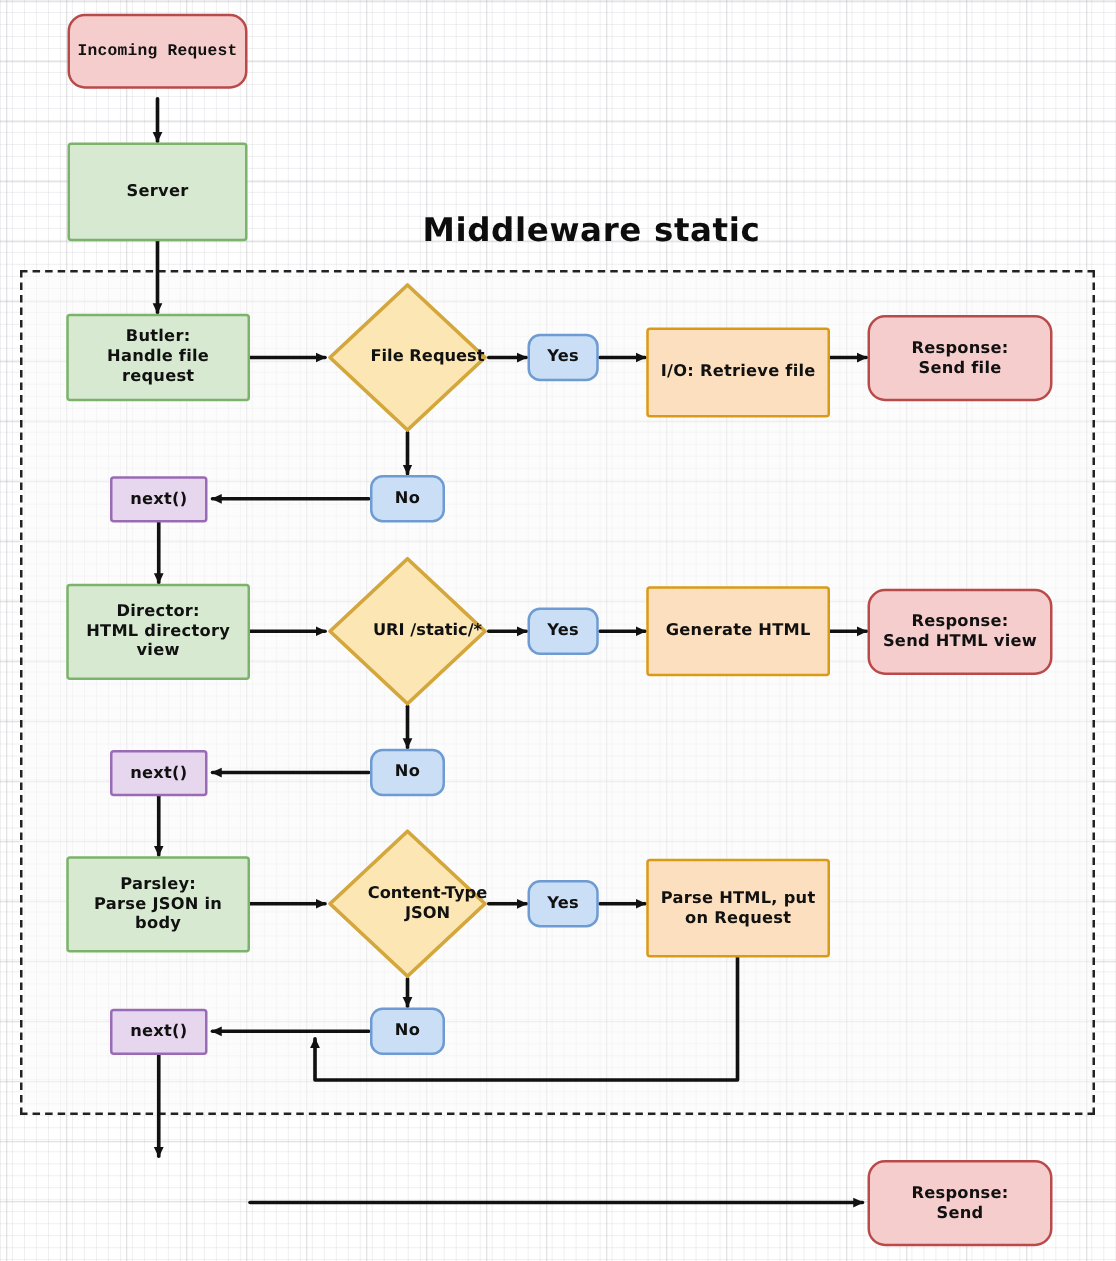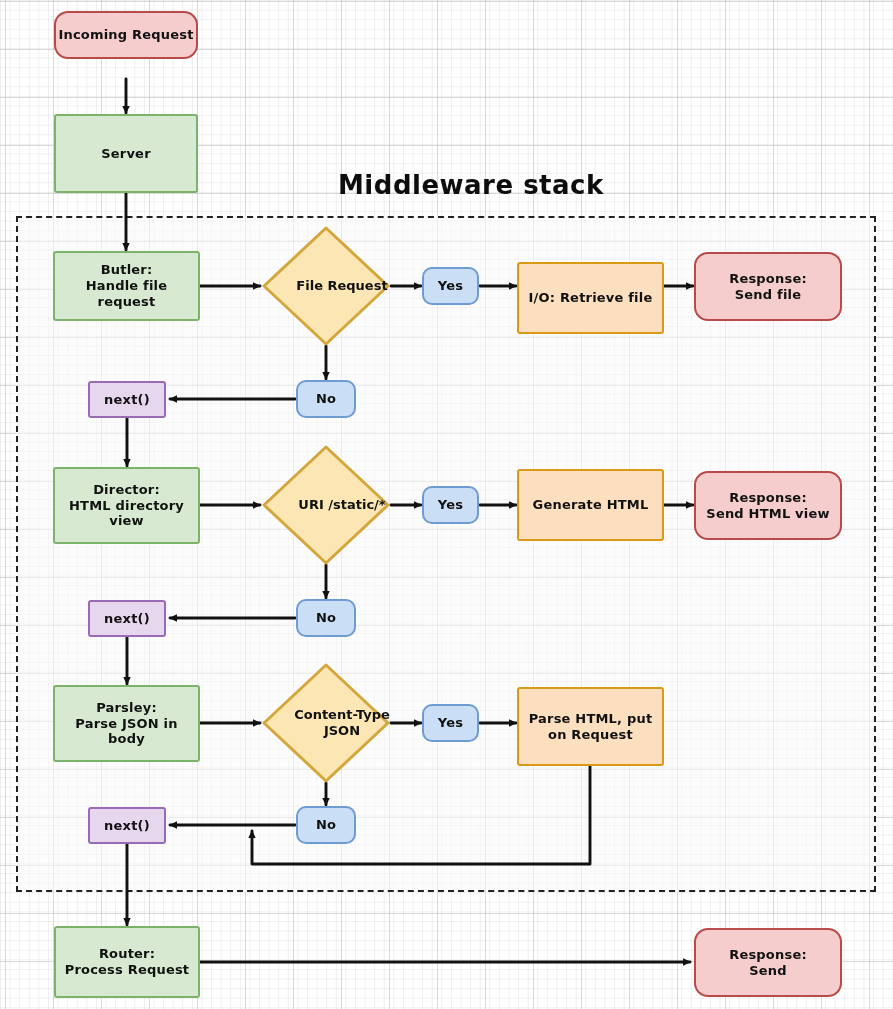--- a/index.html
+++ b/index.html
@@ -64,21 +64,21 @@
     z-index:1;
   }
 </style>
 </head>
 <body>
 
 <div id="canvas">
 
   <div class="dashbox" style="left:16px;top:216px;width:856px;height:672px;"></div>
 
-  <div class="title" style="left:338px;top:170px;font-size:26px;">Middleware stack</div>
+  <div class="title" style="left:338px;top:170px;font-size:26px;">Middleware static</div>
 
   <svg class="layer" style="z-index:3;">
     <defs>
       <marker id="ah" markerWidth="9" markerHeight="9" refX="7.4" refY="4.5" orient="auto" markerUnits="userSpaceOnUse">
         <path d="M0,0.6 L8.4,4.5 L0,8.4 z" fill="#111111"></path>
       </marker>
     </defs>
     <g fill="none" stroke="#111111" stroke-width="2.9" stroke-linecap="round" stroke-linejoin="round" marker-end="url(#ah)">
 
       <path d="M126,79 L126,113"></path>
@@ -146,43 +146,41 @@
   </div>
 
   <div class="diamond-wrap" style="left:262px;top:663px;width:128px;height:120px;">
     <svg width="128" height="120" viewBox="0 0 128 120">
       <polygon points="64,2 126,60 64,118 2,60" fill="#fbe6b4" stroke="#d4a73c" stroke-width="3" stroke-linejoin="round"></polygon>
     </svg>
     <div class="diamond-label" style="font-size:13px;">Content-Type
 JSON</div>
   </div>
 
-  <div class="node n-red" style="left:54px;top:11px;width:144px;height:48px;font-size:13px;">Incoming Request</div>
+  <div class="node n-red" style="left:54px;top:11px;width:144px;height:60px;font-size:13px;font-family:Liberation Mono, monospace;">Incoming Request</div>
 
   <div class="node n-green" style="left:54px;top:114px;width:144px;height:79px;font-size:13px;">Server</div>
 
   <div class="node n-green" style="left:53px;top:251px;width:147px;height:70px;font-size:13px;">Butler:
 Handle file request</div>
 
   <div class="node n-purple" style="left:88px;top:381px;width:78px;height:37px;font-size:13px;">next()</div>
 
   <div class="node n-green" style="left:53px;top:467px;width:147px;height:77px;font-size:13px;">Director:
 HTML directory
 view</div>
 
   <div class="node n-purple" style="left:88px;top:600px;width:78px;height:37px;font-size:13px;">next()</div>
 
   <div class="node n-green" style="left:53px;top:685px;width:147px;height:77px;font-size:13px;">Parsley:
 Parse JSON in
 body</div>
 
   <div class="node n-purple" style="left:88px;top:807px;width:78px;height:37px;font-size:13px;">next()</div>
 
-  <div class="node n-green" style="left:54px;top:926px;width:146px;height:72px;font-size:13px;">Router:
-Process Request</div>
 
   <div class="node n-blue" style="left:422px;top:267px;width:57px;height:38px;font-size:13px;">Yes</div>
   <div class="node n-blue" style="left:296px;top:380px;width:60px;height:38px;font-size:13px;">No</div>
 
   <div class="node n-blue" style="left:422px;top:486px;width:57px;height:38px;font-size:13px;">Yes</div>
   <div class="node n-blue" style="left:296px;top:599px;width:60px;height:38px;font-size:13px;">No</div>
 
   <div class="node n-blue" style="left:422px;top:704px;width:57px;height:38px;font-size:13px;">Yes</div>
   <div class="node n-blue" style="left:296px;top:806px;width:60px;height:38px;font-size:13px;">No</div>
 

